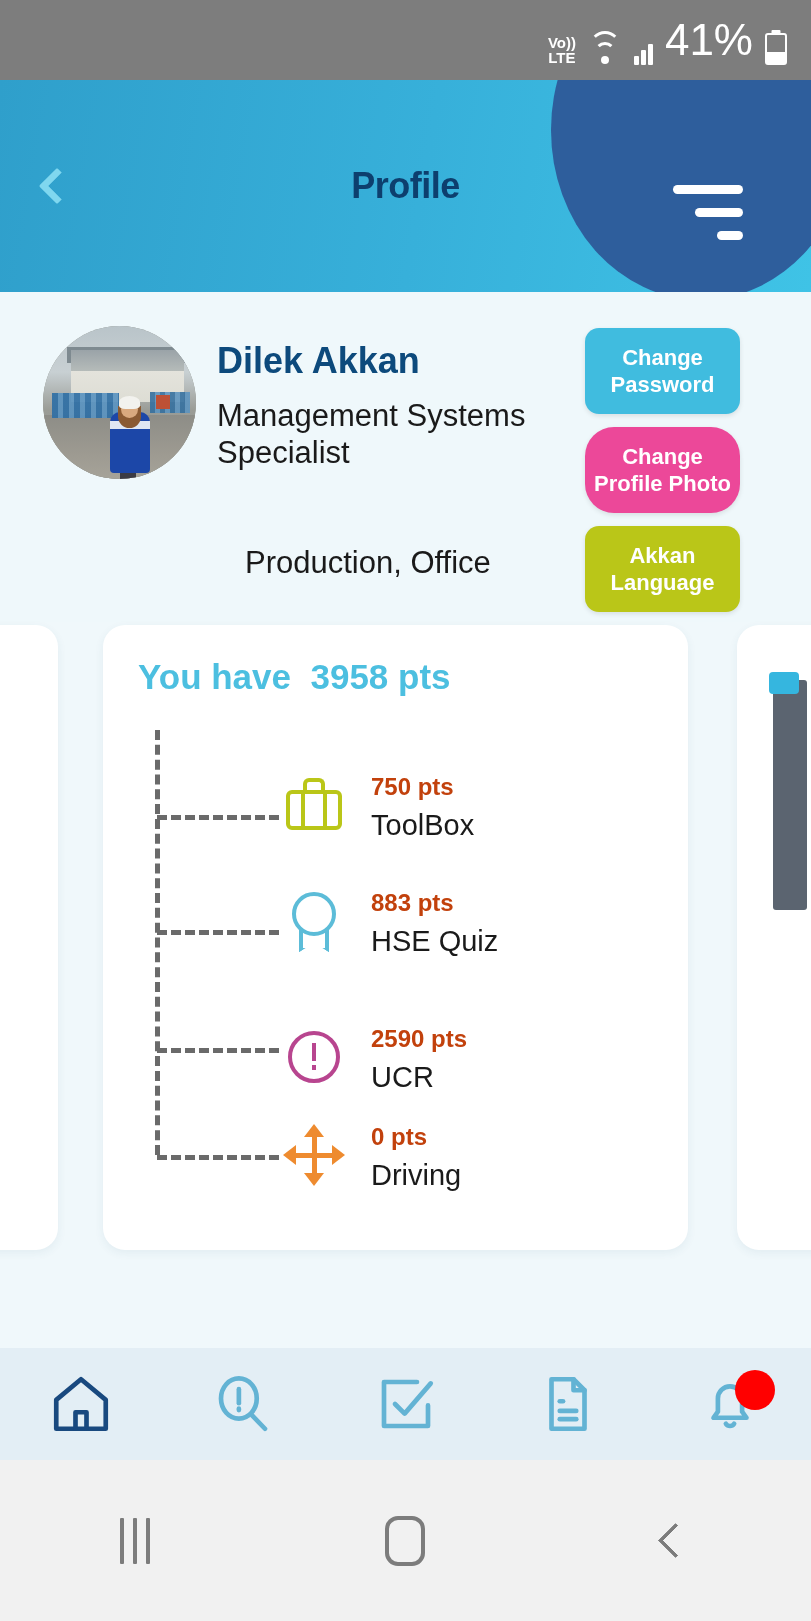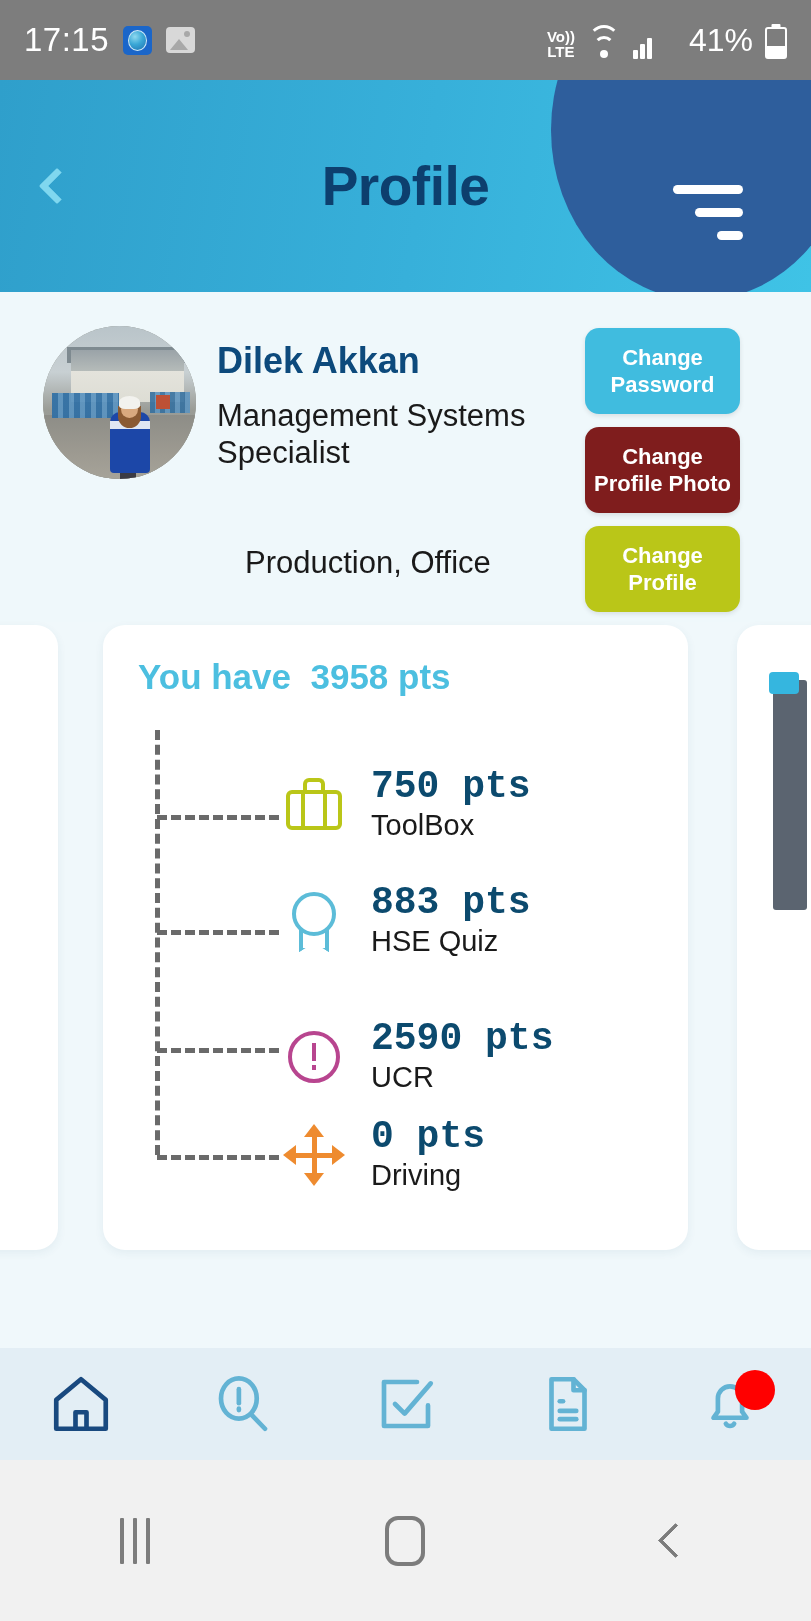--- a/index.html
+++ b/index.html
@@ -55,21 +55,21 @@
   .sb-wifi i:nth-child(2) { width: 21px; height: 21px; bottom: 2px; }
   .sb-wifi i:nth-child(3) {
     width: 8px; height: 8px; bottom: 1px; border-radius: 50%;
     background: #ffffff; border: none;
   }
   .sb-signal { display: flex; align-items: flex-end; gap: 2px; height: 26px; }
   .sb-signal b { width: 5px; background: #ffffff; display: block; border-radius: 1px; }
   .sb-signal b:nth-child(1) { height: 9px; }
   .sb-signal b:nth-child(2) { height: 15px; }
   .sb-signal b:nth-child(3) { height: 21px; }
-  .sb-batt-text { font-size: 32px; margin-left: 25px; }
+  .sb-batt-text { font-size: 44px; }
   .sb-batt {
     width: 22px; height: 32px; border: 2px solid #ffffff; border-radius: 3px;
     position: relative; background: linear-gradient(to top, #ffffff 41%, transparent 41%);
   }
   .sb-batt::before {
     content: ""; position: absolute; top: -5px; left: 50%; transform: translateX(-50%);
     width: 9px; height: 4px; background: #ffffff; border-radius: 1px;
   }
 
   
@@ -97,21 +97,21 @@
     width: 46px; height: 46px; display: flex; align-items: center; justify-content: center;
   }
   .back-chevron i {
     display: block; width: 26px; height: 26px;
     border-left: 7px solid #7fd7ef; border-bottom: 7px solid #7fd7ef;
     transform: rotate(45deg); margin-left: 8px; border-radius: 2px;
   }
   .header-title {
     position: absolute; left: 0; top: 0; width: 811px; height: 212px;
     display: flex; align-items: center; justify-content: center;
-    font-size: 55px; font-weight: bold; color: #0d3f6e; letter-spacing: -.5px;
+    font-size: 36px; font-weight: bold; color: #0d3f6e; letter-spacing: -.5px;
   }
 
   
   .profile {
     position: absolute; top: 292px; left: 0; width: 811px; height: 330px;
     background: #eff8fb;
   }
   .avatar {
     position: absolute; left: 43px; top: 34px;
     width: 153px; height: 153px; border-radius: 50%; overflow: hidden;
@@ -152,21 +152,21 @@
     position: absolute; left: 217px; top: 253px;
     font-size: 31px; color: #1a1a1a; margin-left: 28px;
   }
   .pbtn {
     position: absolute; right: 71px; width: 155px;
     border-radius: 14px; color: #ffffff; font-size: 22px; font-weight: bold;
     text-align: center; line-height: 27px; padding: 16px 6px;
     box-shadow: 0 2px 5px rgba(0,0,0,.10);
   }
   .pbtn-pass { top: 36px; background: #40bcdf; }
-  .pbtn-photo { top: 135px; background: #7f1d1d; }
+  .pbtn-photo { top: 135px; background: #ec4899; border-radius: 29px; }
   .pbtn-lang { top: 234px; background: #bac618; }
 
   
   .cards {
     position: absolute; top: 625px; left: 0; width: 811px; height: 625px;
   }
   .card {
     position: absolute; background: #ffffff; border-radius: 22px;
     box-shadow: 0 3px 10px rgba(40,80,110,.07);
   }
@@ -192,21 +192,21 @@
     position: absolute; left: 0; top: 0; width: 0; height: 425px;
     border-left: 5px dashed #6a6a6a;
   }
   .branch {
     position: absolute; left: 2px; width: 122px; height: 0;
     border-top: 5px dashed #6a6a6a;
   }
 
   .prow { position: absolute; left: 180px; display: flex; align-items: center; gap: 26px; }
   .prow .ico { width: 62px; height: 62px; position: relative; flex: 0 0 62px; }
-  .prow .txt .val { font-size: 38px; font-weight: bold; color: #0c4a6e; line-height: 40px; font-family: Liberation Mono, monospace; }
+  .prow .txt .val { font-size: 24px; font-weight: bold; color: #c2410c; line-height: 40px; }
   .prow .txt .lbl { font-size: 29px; color: #1a1a1a; line-height: 36px; }
 
   
   .ic-toolbox { }
   .ic-toolbox .body {
     position: absolute; left: 3px; top: 16px; width: 56px; height: 40px;
     border: 4px solid #bac618; border-radius: 6px;
   }
   .ic-toolbox .handle {
     position: absolute; left: 20px; top: 4px; width: 22px; height: 16px;
@@ -275,27 +275,20 @@
     border-left: 4px solid #7c7c7c; border-bottom: 4px solid #7c7c7c;
     transform: rotate(45deg); border-radius: 1px;
   }
 </style>
 </head>
 <body>
 
 <div class="phone">
 
   <div class="statusbar">
-    <div class="sb-left">
-      <div class="sb-time">17:15</div>
-      <div class="sb-appicon">
-          <div class="globe"></div>
-        </div>
-      <div class="sb-gallery"></div>
-    </div>
     <div class="sb-right">
       <div class="sb-volte">
         <span>Vo))</span>
         <span>LTE</span>
       </div>
       <div class="sb-wifi">
           <i></i>
           <i></i>
           <i></i>
         </div>
@@ -337,21 +330,21 @@
       <div class="av-hair"></div>
       <div class="av-head"></div>
       <div class="av-helmet"></div>
     </div>
     <div class="pname">Dilek Akkan</div>
     <div class="ptitle">Management Systems Specialist</div>
     <div class="pdept">Production, Office</div>
 
     <div class="pbtn pbtn-pass">Change Password</div>
     <div class="pbtn pbtn-photo">Change Profile Photo</div>
-    <div class="pbtn pbtn-lang">Change Profile</div>
+    <div class="pbtn pbtn-lang">Akkan Language</div>
   </div>
 
   <div class="cards">
 
     <div class="card card-prev">
       
     </div>
 
     <div class="card card-main">
       <div class="pts-title">You have  3958 pts</div>

